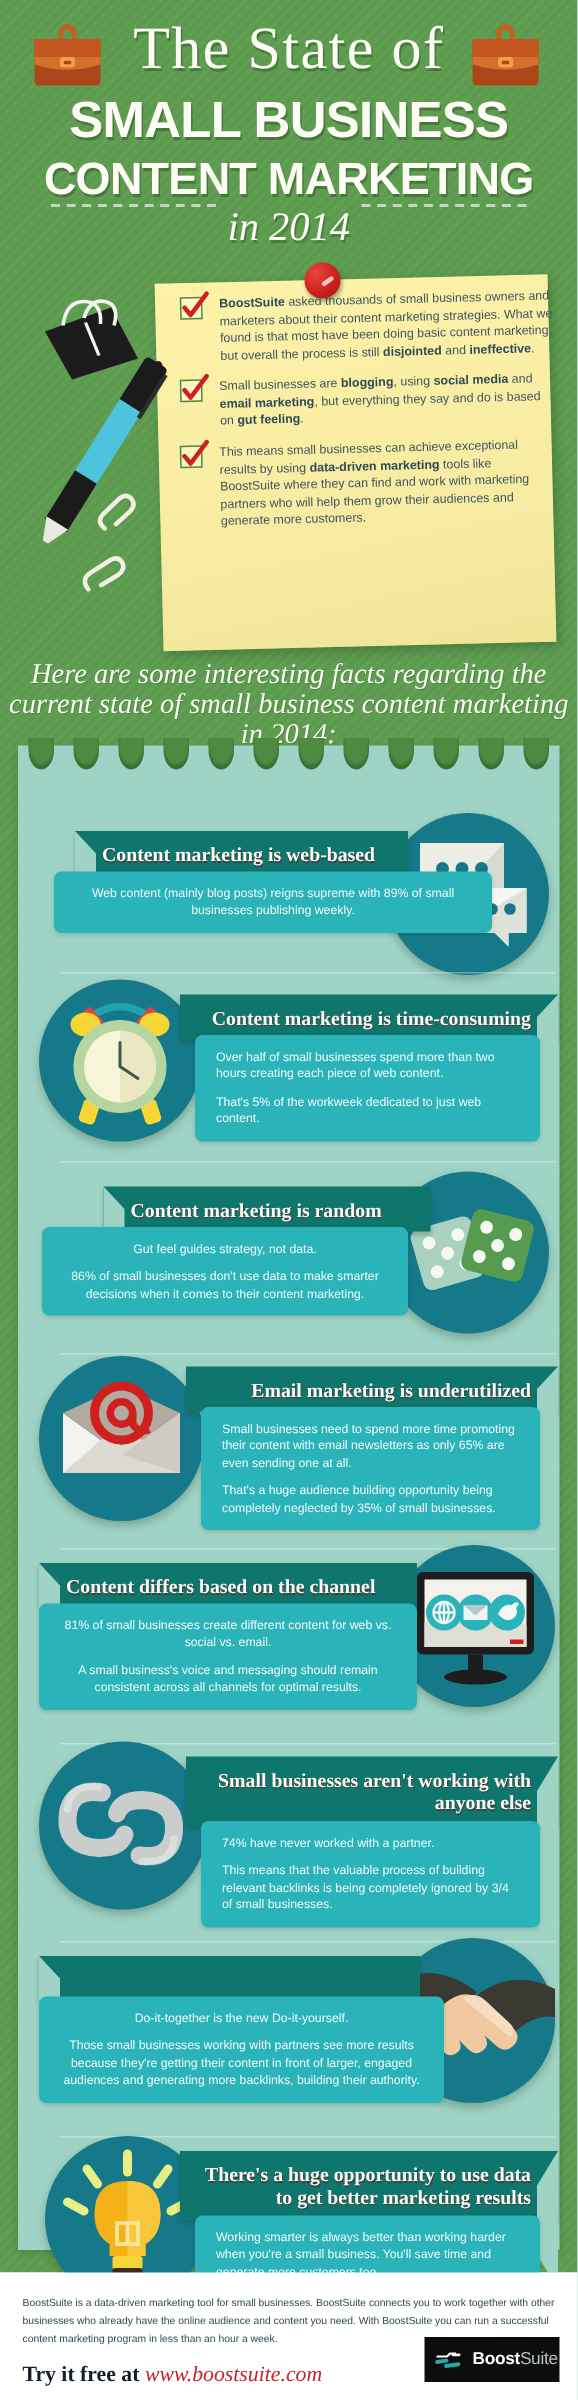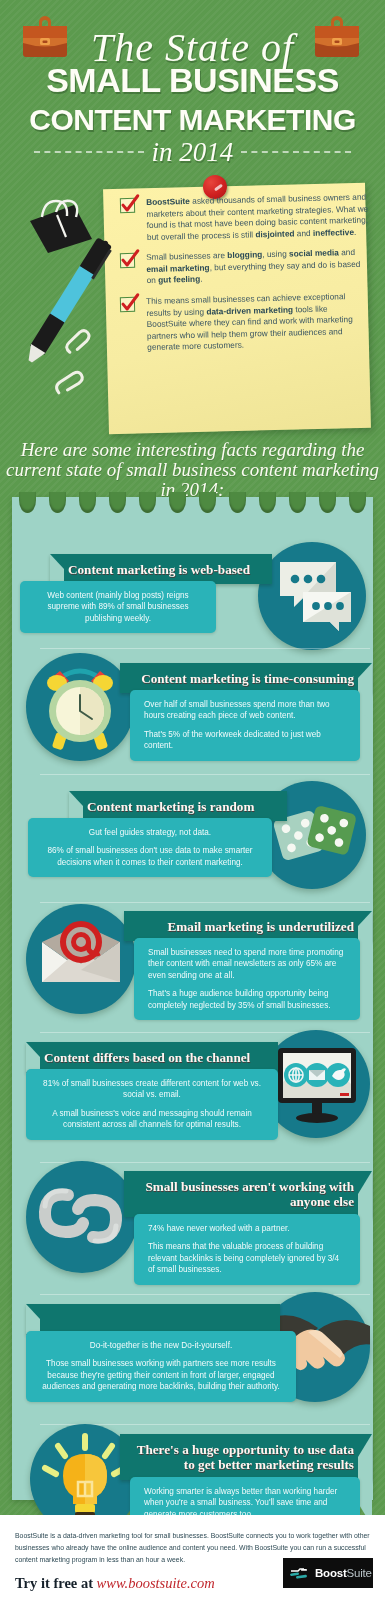--- a/index.html
+++ b/index.html
@@ -16,37 +16,37 @@
     background:
       repeating-linear-gradient(135deg,
         rgba(255,255,255,0.045) 0px, rgba(255,255,255,0.045) 2px,
         rgba(0,0,0,0) 2px, rgba(0,0,0,0) 5px),
       #5c9a4e;
   }
 
   
   .header { position: absolute; left: 0; top: 0; width: 385px; height: 175px; }
   .script-title {
-    position: absolute; left: 0; top: 24px; width: 385px;
+    position: absolute; left: 0; top: 8px; width: 385px;
     text-align: center; font-family: "Liberation Serif", serif;
-    font-style: italic; font-size: 40px; color: #fdfdf5;
+    font-size: 40px; color: #fdfdf5;
     letter-spacing: 1px;
     text-shadow: 1px 2px 0 rgba(40,80,35,0.45);
   }
   .big-title {
     position: absolute; left: 0; width: 385px; text-align: center;
     font-family: "Liberation Sans", sans-serif; font-weight: bold;
     color: #fdfdf5; letter-spacing: -0.5px;
     text-shadow: 1px 2px 0 rgba(40,80,35,0.45);
   }
   .title-l1 { top: 61px; font-size: 34px; }
   .title-l2 { top: 103px; font-size: 30px; }
   .year-row {
     position: absolute; left: 0; top: 136px; width: 385px; height: 32px;
-    display: flex; align-items: center; justify-content: center; gap: 8px;
+    display: flex; justify-content: center; gap: 8px;
   }
   .dash-rule { flex: 1 1 auto; height: 0;
     border-top: 2px dashed rgba(255,255,255,0.62); max-width: 110px; }
   .year-text {
     font-family: "Liberation Serif", serif; font-style: italic;
     font-size: 27px; color: #fdfdf5;
     text-shadow: 1px 2px 0 rgba(40,80,35,0.40);
   }
   .briefcase { position: absolute; width: 46px; height: 42px; }
   .bc-left { left: 22px; top: 16px; }
@@ -334,21 +334,21 @@
         <path d="M93 50 v30 h-12 v9 l-9 -9 h-27 z" fill="#dfe2d9"></path>
         <circle cx="58" cy="64" r="3.9" fill="#16798a"></circle>
           <circle cx="70" cy="64" r="3.9" fill="#16798a"></circle>
           <circle cx="82" cy="64" r="3.9" fill="#16798a"></circle>
       </svg>
     </div>
     <div class="ribbon ribbon-r" style="left:38px;top:6px;width:222px;">
       <span>Content marketing is web-based</span>
       <span class="ribbon-tail tail-left"></span>
     </div>
-    <div class="body-box ta-c" style="left:8px;top:33px;width:196px;">
+    <div class="body-box ta-c" style="left:24px;top:33px;width:292px;">
       <p>Web content (mainly blog posts) reigns supreme with 89% of small businesses publishing weekly.</p>
     </div>
     <div class="divider" style="top:100px"></div>
   </div>
 
   <div class="fact" style="top:658px;height:118px">
     <div class="circle" style="left:14px;top:-5px;width:108px;height:108px">
       <svg viewBox="0 0 108 108" width="108" height="108">
         <path d="M33 26 q21 -16 42 0" fill="none" stroke="#1fa3ad" stroke-width="5"></path>
         <path d="M24 26 l10 -8 l9 10 l-10 8 z" fill="#e8403a"></path>

